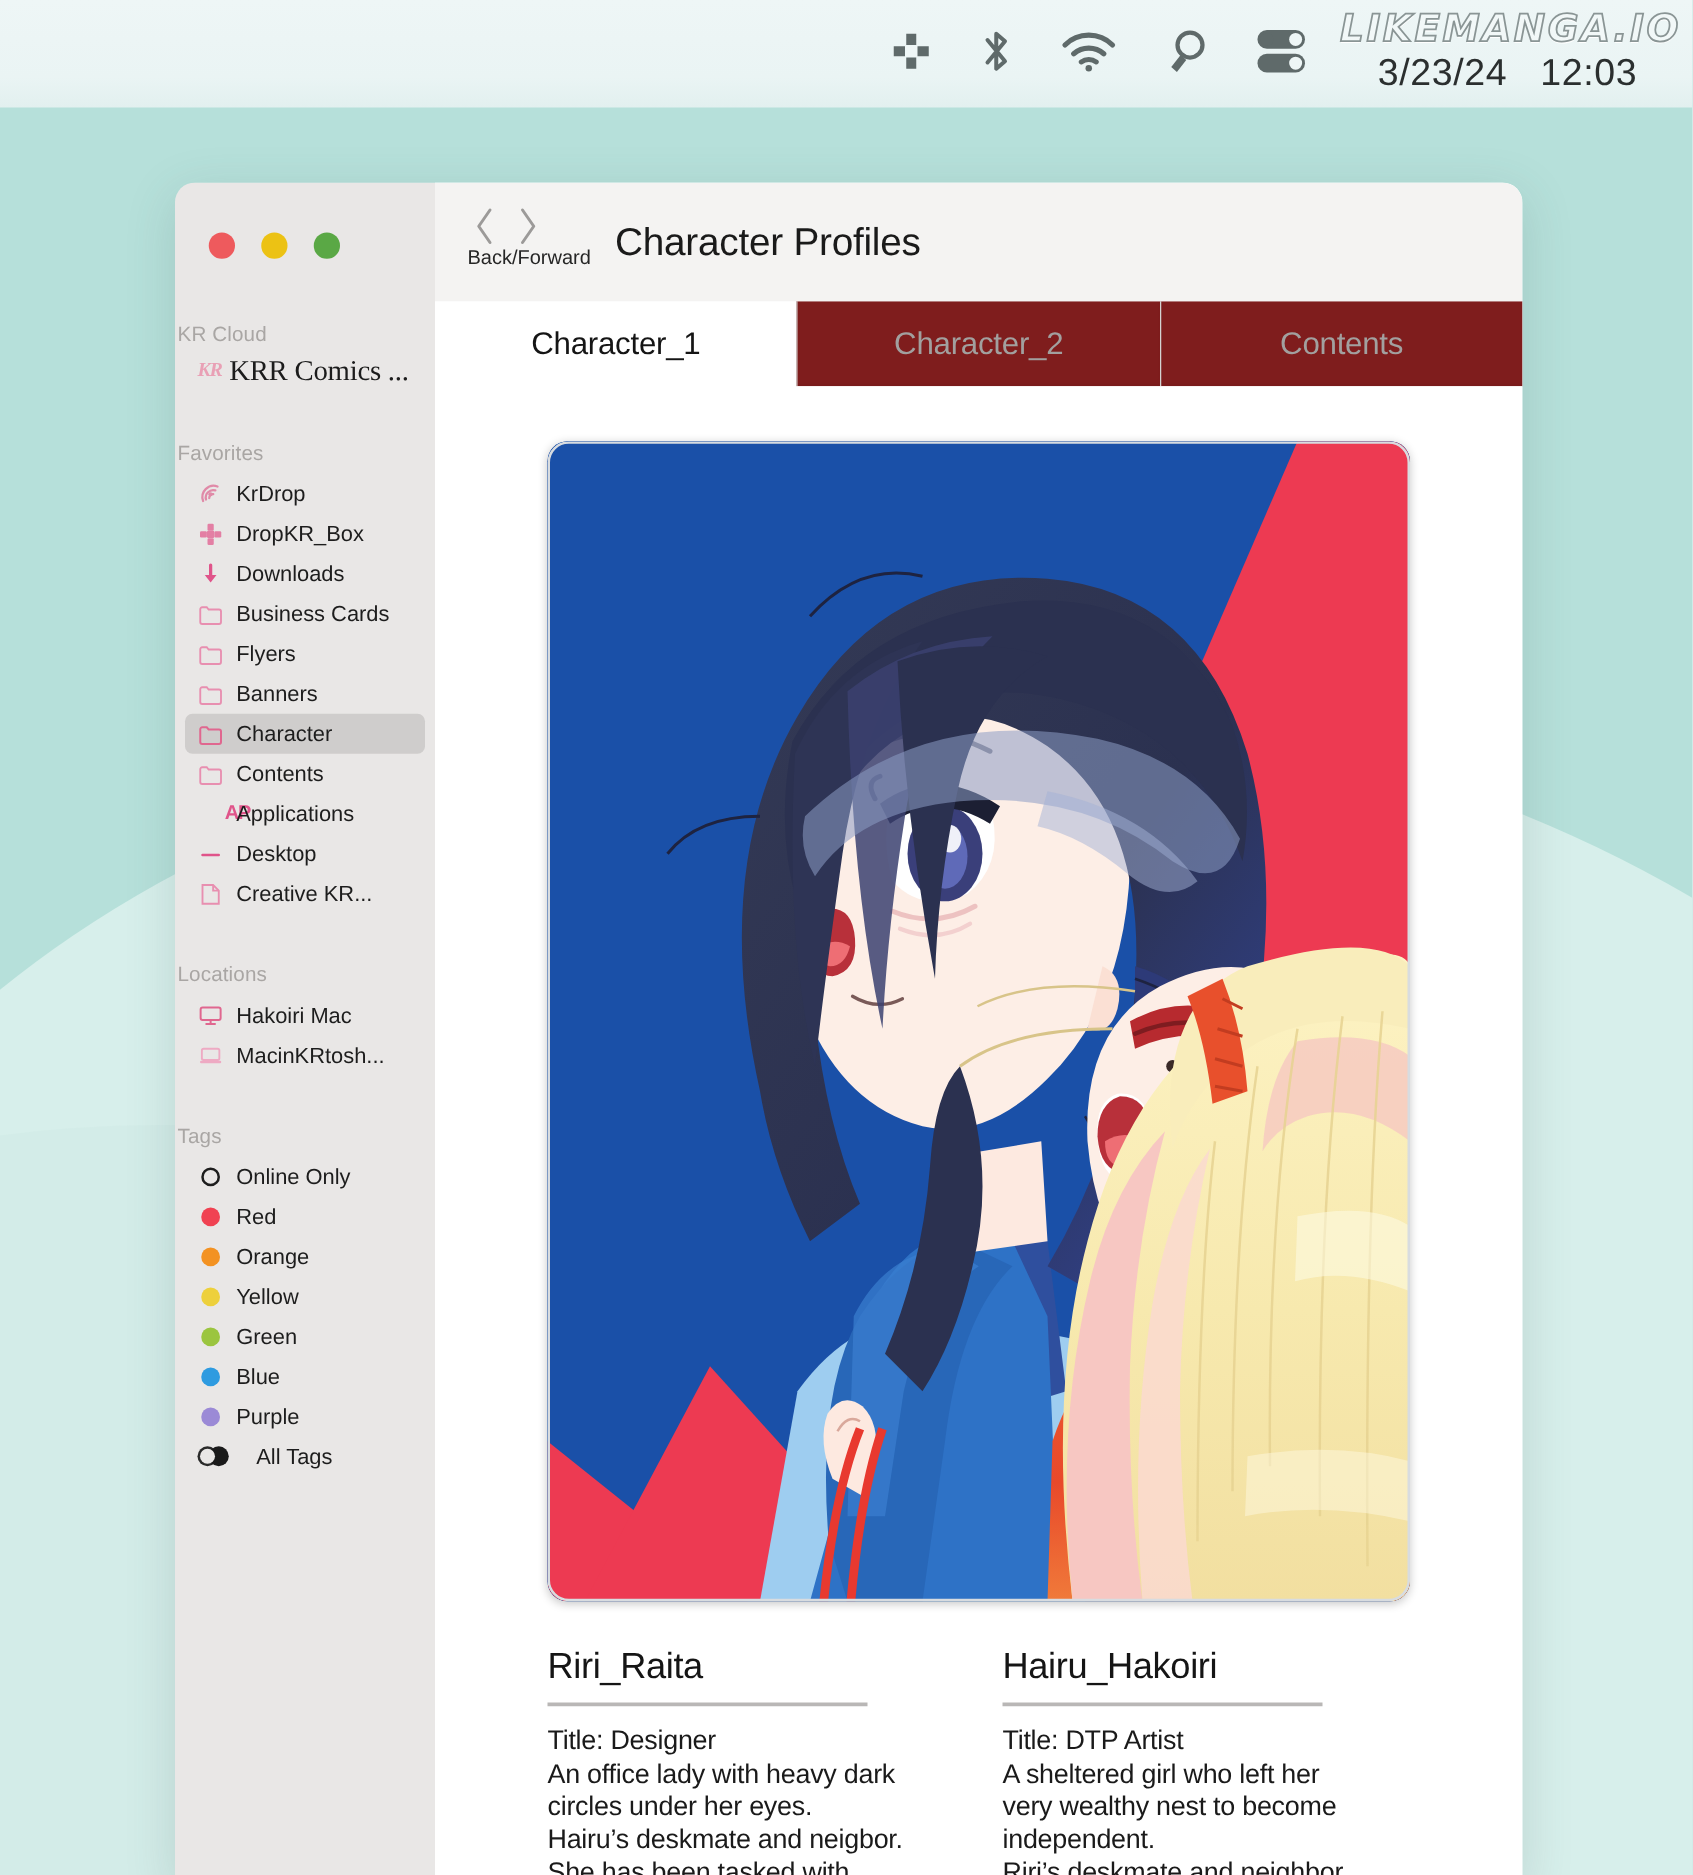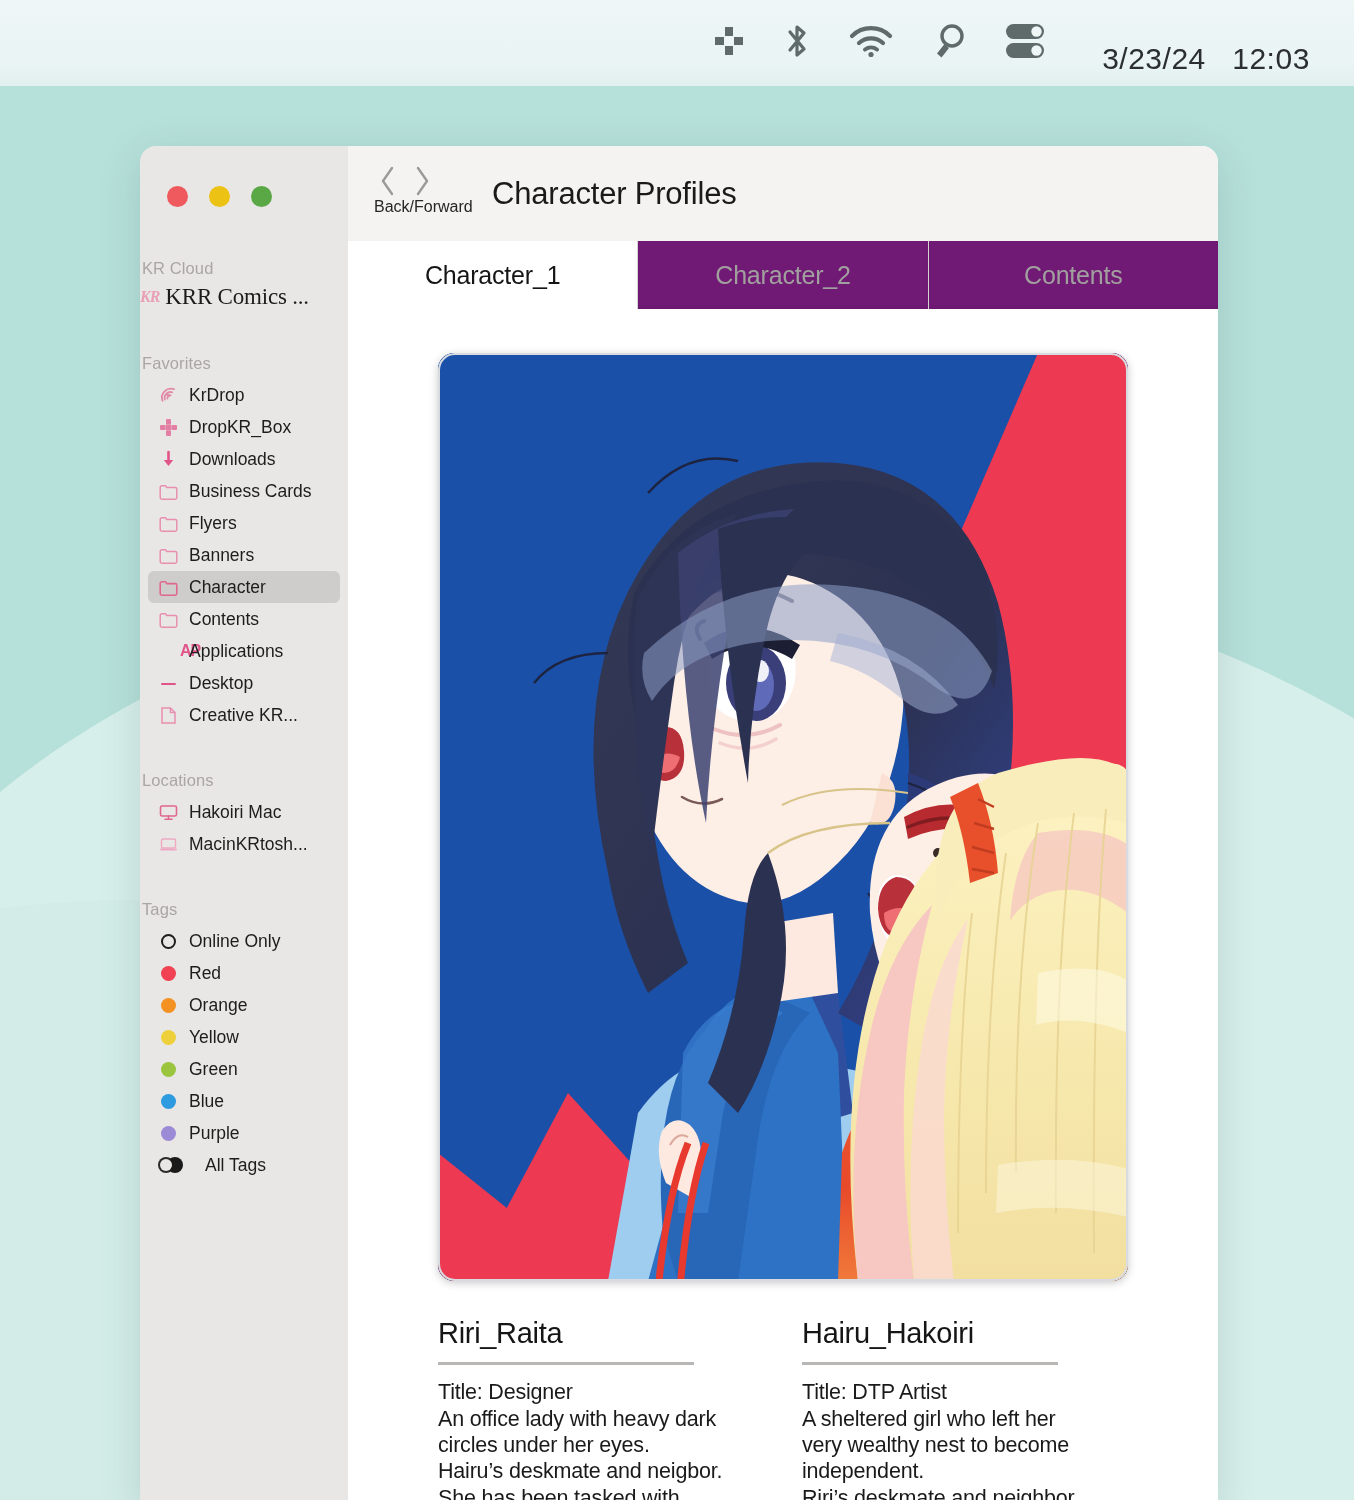--- a/index.html
+++ b/index.html
@@ -90,21 +90,21 @@
   .dot.yellow { background: #ecc214; }
   .dot.green { background: #5aa845; }
 
   .sb-section-label {
     font-size: 16.5px; color: #a9a6a4;
     padding: 0 0 0 2px; margin-top: 10px; margin-bottom: 6px;
     letter-spacing: .1px;
   }
   .sb-cloud-row {
     display: flex; align-items: center; gap: 6px;
-    margin-bottom: 4px;
+    padding-left: 18px; margin-bottom: 4px;
   }
   .kr-mono {
     font-family: "Liberation Serif", serif;
     font-style: italic; font-weight: bold;
     font-size: 16px; color: #e9a0b5; letter-spacing: -1px;
   }
   .sb-cloud-name { font-size: 23px; color: #1c1c1c; letter-spacing: -.2px; font-family: Liberation Serif, serif; }
 
   .sb-list { list-style: none; }
   .sb-item {
@@ -159,21 +159,21 @@
     margin-left: 18px;
   }
 
   .tabbar { height: 70px; display: flex; background: #ffffff; }
   .tab {
     flex: 1 1 0; display: flex; align-items: center; justify-content: center;
     font-size: 25px; letter-spacing: -.2px;
   }
   .tab.active { background: #ffffff; color: #151515; }
   .tab.inactive {
-    background: #701a75; color: #a2a09f;
+    background: #7f1d1d; color: #a2a09f;
     border-left: 1px solid #d4d2d1;
     box-shadow: inset 0 -3px 5px -3px rgba(0,0,0,.12);
   }
 
   .content {
     flex: 1 1 auto; background: #fff;
     padding: 44px 0 0 0; overflow: hidden;
   }
 
   
@@ -255,20 +255,21 @@
           <rect x="2" y="21" width="38" height="15" rx="7.5"></rect>
           <circle cx="9.5" cy="9.5" r="5.2" fill="#5f6a6a"></circle>
           <circle cx="32.5" cy="9.5" r="5.2" fill="#eef6f6"></circle>
           <circle cx="32.5" cy="28.5" r="5.2" fill="#eef6f6"></circle>
         </g>
       </svg>
     </span>
   </div>
 
   <div class="clock-wrap">
+    <div class="watermark">LIKEMANGA.IO</div>
     <div class="clock-text">3/23/24   12:03</div>
   </div>
 </div>
 
 <div class="window">
 
   <div class="sidebar">
 
     <div class="traffic">
       <span class="dot red"></span>

